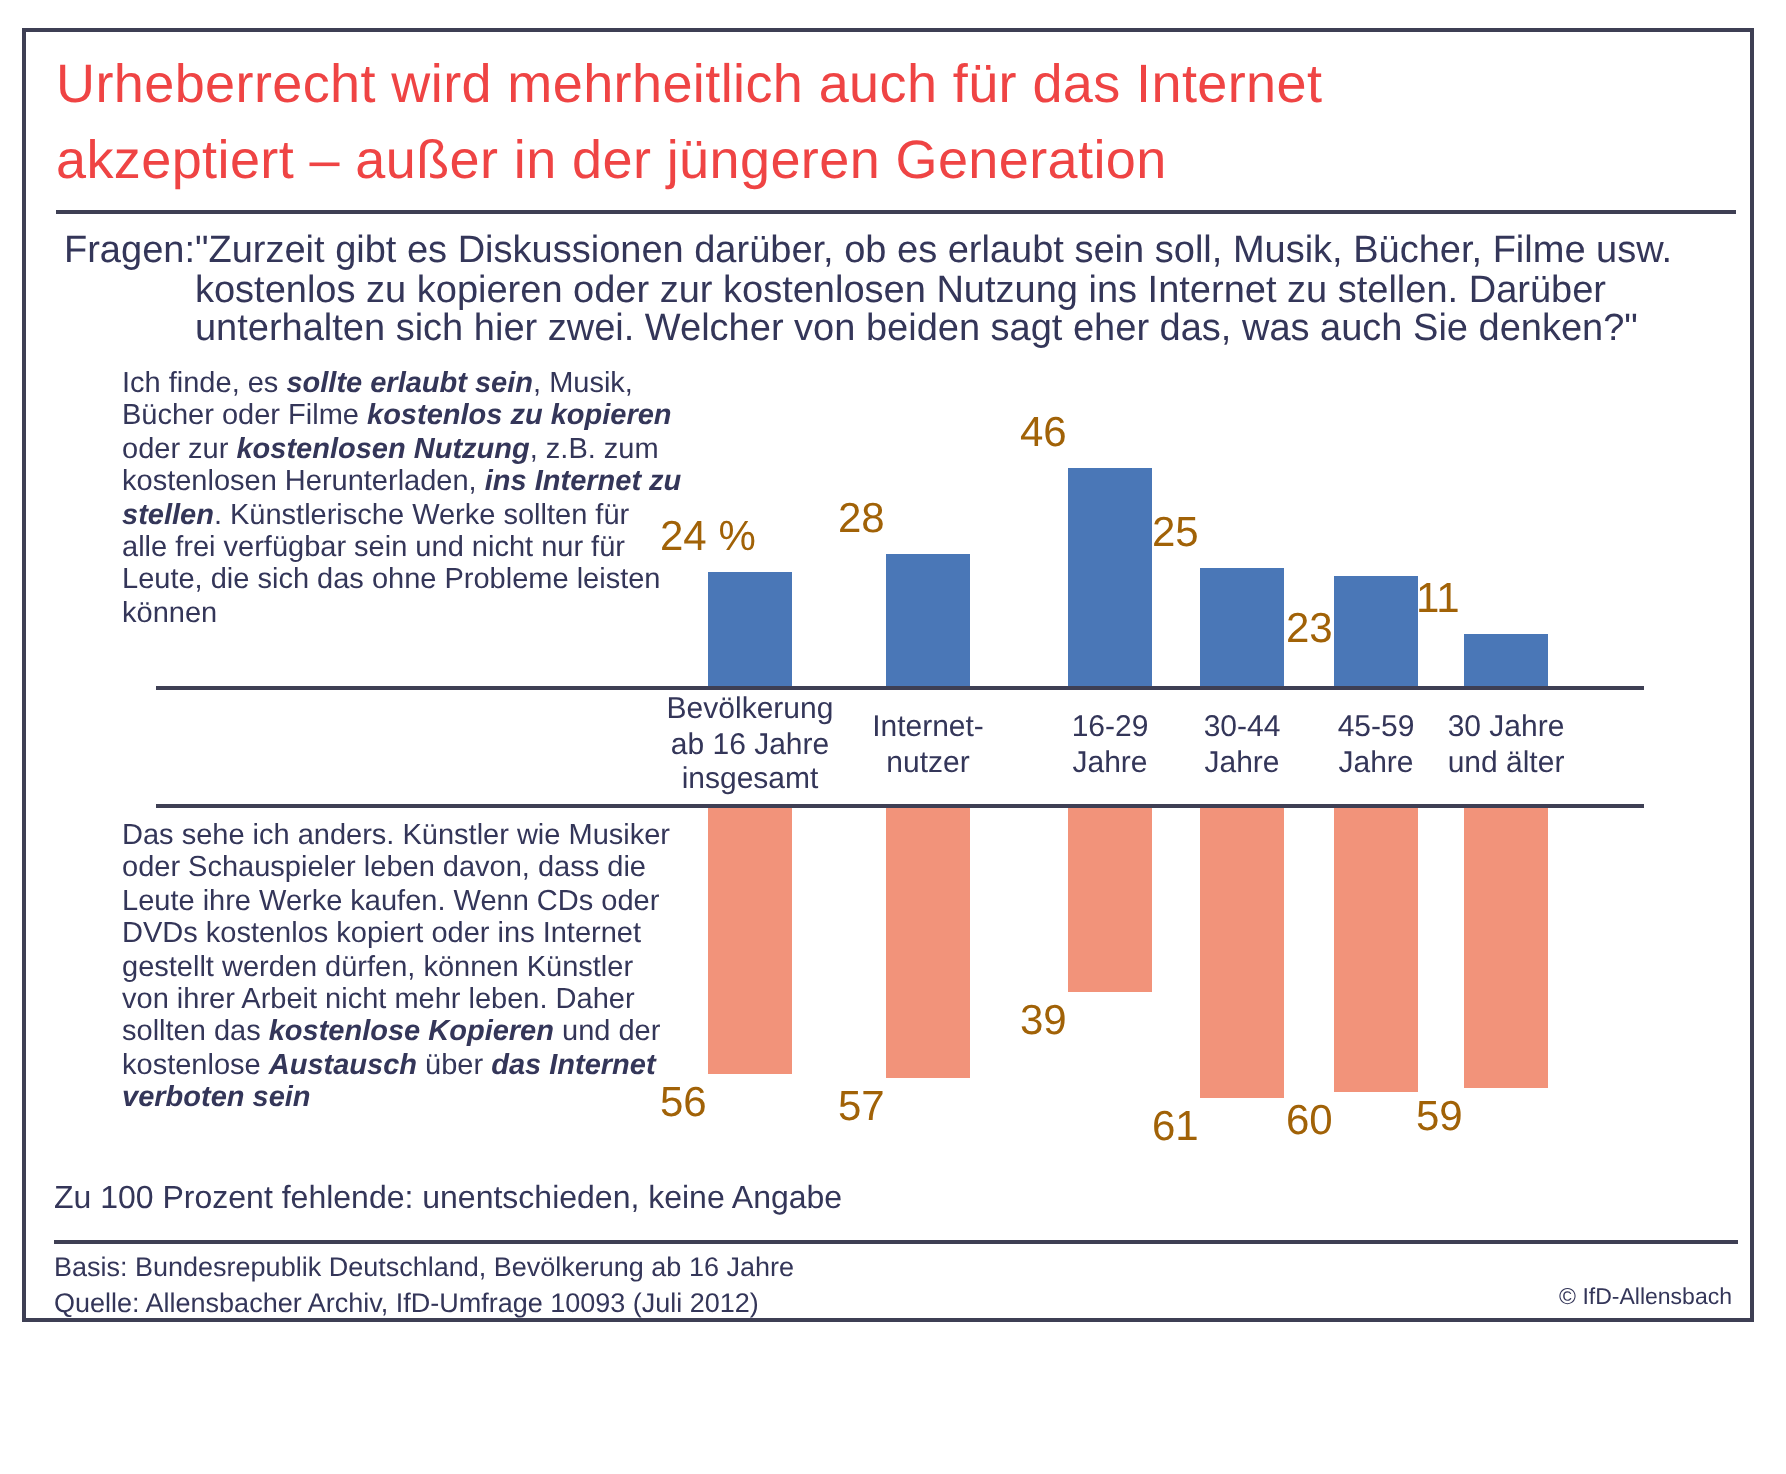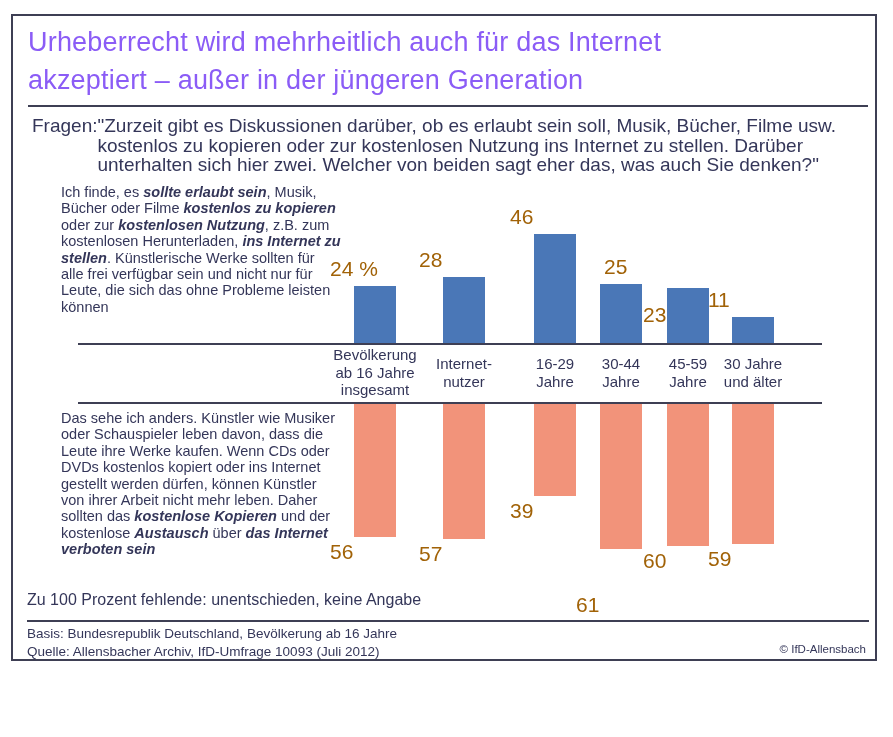--- a/index.html
+++ b/index.html
@@ -9,21 +9,21 @@
     font-family:"Liberation Sans", sans-serif;
     color:#343659;
   }
   .figure { position:relative; width:893px; height:737px; background:#ffffff; overflow:hidden; }
   .frame {
     position:absolute; left:11px; top:14px; width:866px; height:647px;
     border:2px solid #3e3f54; background:#ffffff;
   }
   .title {
     position:absolute; left:15px; top:7px; width:830px;
-    font-size:27px; line-height:38px; font-weight:400; color:#8b5cf6;
+    font-size:27px; line-height:38px; font-weight:400; color:#ef4444;
     letter-spacing:0.2px;
   }
   .title-rule { position:absolute; left:15px; top:89px; width:840px; height:2px; background:#3e3f54; }
   .question { position:absolute; left:19px; top:100px; width:828px; display:flex; font-size:19px; line-height:19.5px; }
   .q-label { flex:0 0 56px; }
   .q-text  { flex:1; }
   .argument { position:absolute; left:48px; width:280px; font-size:14.5px; line-height:16.4px; }
   .argument .em { font-weight:bold; font-style:italic; }
   .argument-top    { top:168px; }
   .argument-bottom { top:394px; }
@@ -84,23 +84,23 @@
         </div>
         <div class="bar" style="left: 521px; top: 218px; width: 42px; height: 109px; background: rgb(74, 119, 183);"></div>
         <div class="bar-value" style="left: 497px; top: 189px; width: 90px;">46</div>
         <div class="bar" style="left: 521px; top: 388px; width: 42px; height: 92px; background: rgb(242, 147, 122);"></div>
         <div class="bar-value" style="left: 497px; top: 483px; width: 90px;">39</div>
         <div class="category-label" style="left: 488px; top: 330px; width: 108px; height: 53px;">
           <div>16-29</div>
           <div>Jahre</div>
         </div>
         <div class="bar" style="left: 587px; top: 268px; width: 42px; height: 59px; background: rgb(74, 119, 183);"></div>
-        <div class="bar-value" style="left: 563px; top: 239px; width: 90px; padding-left: 28px;">25</div>
+        <div class="bar-value" style="left: 563px; top: 239px; width: 90px;">25</div>
         <div class="bar" style="left: 587px; top: 388px; width: 42px; height: 145px; background: rgb(242, 147, 122);"></div>
-        <div class="bar-value" style="left: 563px; top: 536px; width: 90px; margin-top: 41px;">61</div>
+        <div class="bar-value" style="left: 563px; top: 536px; width: 90px;">61</div>
         <div class="category-label" style="left: 554px; top: 330px; width: 108px; height: 53px;">
           <div>30-44</div>
           <div>Jahre</div>
         </div>
         <div class="bar" style="left: 654px; top: 272px; width: 42px; height: 55px; background: rgb(74, 119, 183);"></div>
         <div class="bar-value" style="left: 630px; top: 243px; width: 90px; margin-top: 44px;">23</div>
         <div class="bar" style="left: 654px; top: 388px; width: 42px; height: 142px; background: rgb(242, 147, 122);"></div>
         <div class="bar-value" style="left: 630px; top: 533px; width: 90px;">60</div>
         <div class="category-label" style="left: 621px; top: 330px; width: 108px; height: 53px;">
           <div>45-59</div>

